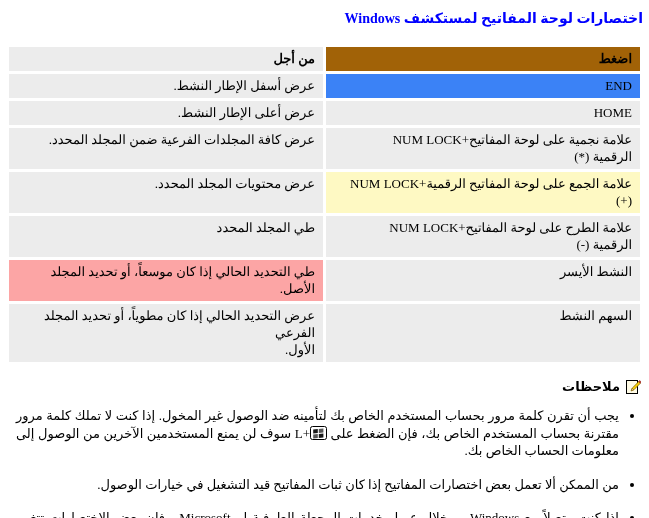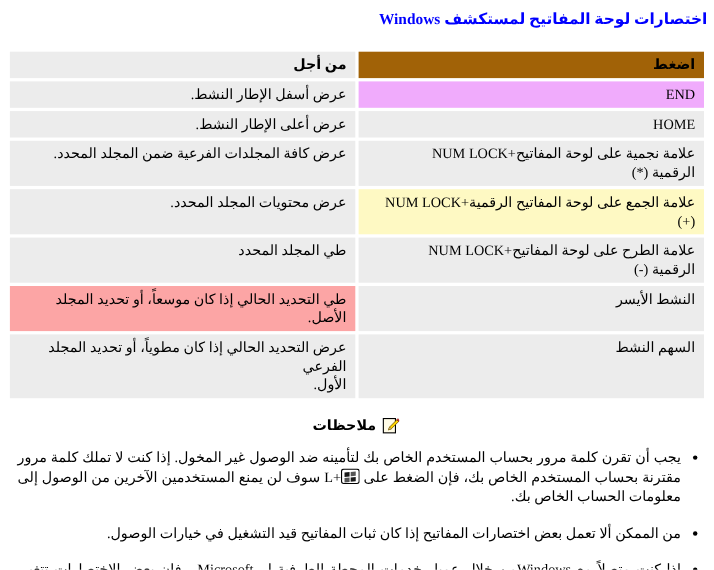--- a/index.html
+++ b/index.html
@@ -16,27 +16,28 @@
   }
   
   .tbl {
     display:table; width:637px; border-spacing:3px;
     margin-top:17px; direction:rtl;
   }
   .trow { display:table-row; }
   .tcell {
     display:table-cell; width:50%; vertical-align:top;
     padding:3px 8px 4px 9px;
+    font-family:Liberation Serif, serif;
   }
   .tcell.hdr { font-weight:bold; }
   .line { line-height:17px; min-height:17px; text-align:right; }
   
   .notes-heading {
     margin:13px 2px 0 0; font-weight:bold; font-size:13px;
-    display:flex; align-items:center; gap:5px; line-height:17px;justify-content:center;
+    display:flex; align-items:center; gap:5px; line-height:17px;
   }
   .notes-heading svg { flex:0 0 auto; }
   ul.notes-list {
     margin:12px 24px 0 4px; padding:0; list-style:disc;
     direction:rtl;
   }
   ul.notes-list li {
     margin-bottom:16px; line-height:17.5px;
     text-align:justify; text-align-last:right; padding-left:6px;
   }
@@ -53,21 +54,21 @@
     <div class="trow">
       <div class="tcell hdr" style="background: #a16207;">
         <div class="line" dir="auto">اضغط</div>
       </div>
       <div class="tcell hdr" style="background: rgb(236, 236, 236);">
         <div class="line" dir="auto">من أجل</div>
       </div>
     </div>
 
   <div class="trow">
-        <div class="tcell" style="background: #f0abfc;">
+        <div class="tcell" style="background: #3b82f6;">
           <div class="line" dir="auto">END</div>
         </div>
         <div class="tcell" style="background: rgb(236, 236, 236);">
           <div class="line" dir="auto">عرض أسفل الإطار النشط.</div>
         </div>
       </div>
       <div class="trow">
         <div class="tcell" style="background: rgb(236, 236, 236);">
           <div class="line" dir="auto">HOME</div>
         </div>

